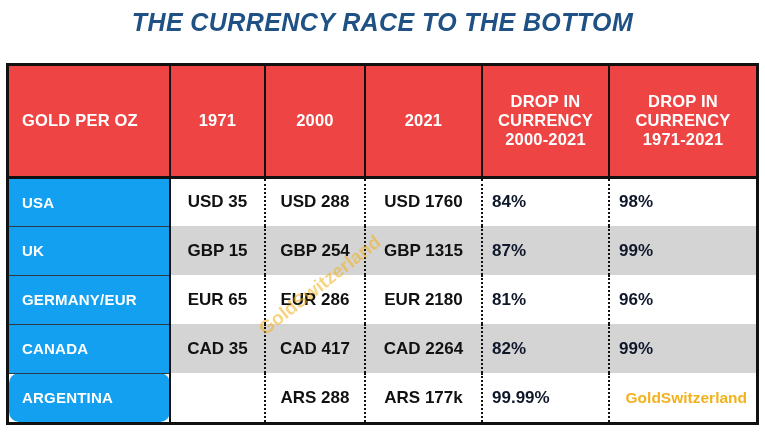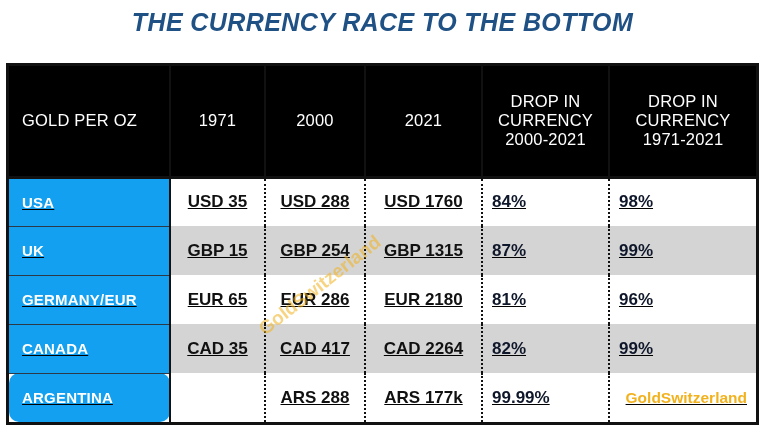--- a/index.html
+++ b/index.html
@@ -49,40 +49,40 @@
   col.c-label  { width: 161px; }
   col.c-1971   { width: 95px;  }
   col.c-2000   { width: 100px; }
   col.c-2021   { width: 117px; }
   col.c-drop1  { width: 127px; }
   col.c-drop2  { width: 147px; }
 
   
   thead tr { height: 111px; }
   thead th {
-    background: #000000;
+    background: #ef4444;
     color: #ffffff;
     font-size: 16.5px;
-    font-weight: normal;
+    font-weight: bold;
     letter-spacing: 0.2px;
     line-height: 1.18;
     text-align: center;
     vertical-align: middle;
     border-right: 2px solid #111111;
     border-bottom: 3px solid #111111;
     padding: 0 4px;
   }
   thead th.head-label {
     text-align: left;
     padding-left: 13px;
   }
   thead th:last-child { border-right: none; }
 
   
-  tbody tr { height: 47px; text-decoration: underline; }
+  tbody tr { height: 47px; }
   tbody td {
     font-size: 17px;
     font-weight: bold;
     color: #111111;
     vertical-align: middle;
     border-right: 2px dotted #111111;
     padding: 0 9px;
     background: #ffffff;
     white-space: nowrap;
   }

